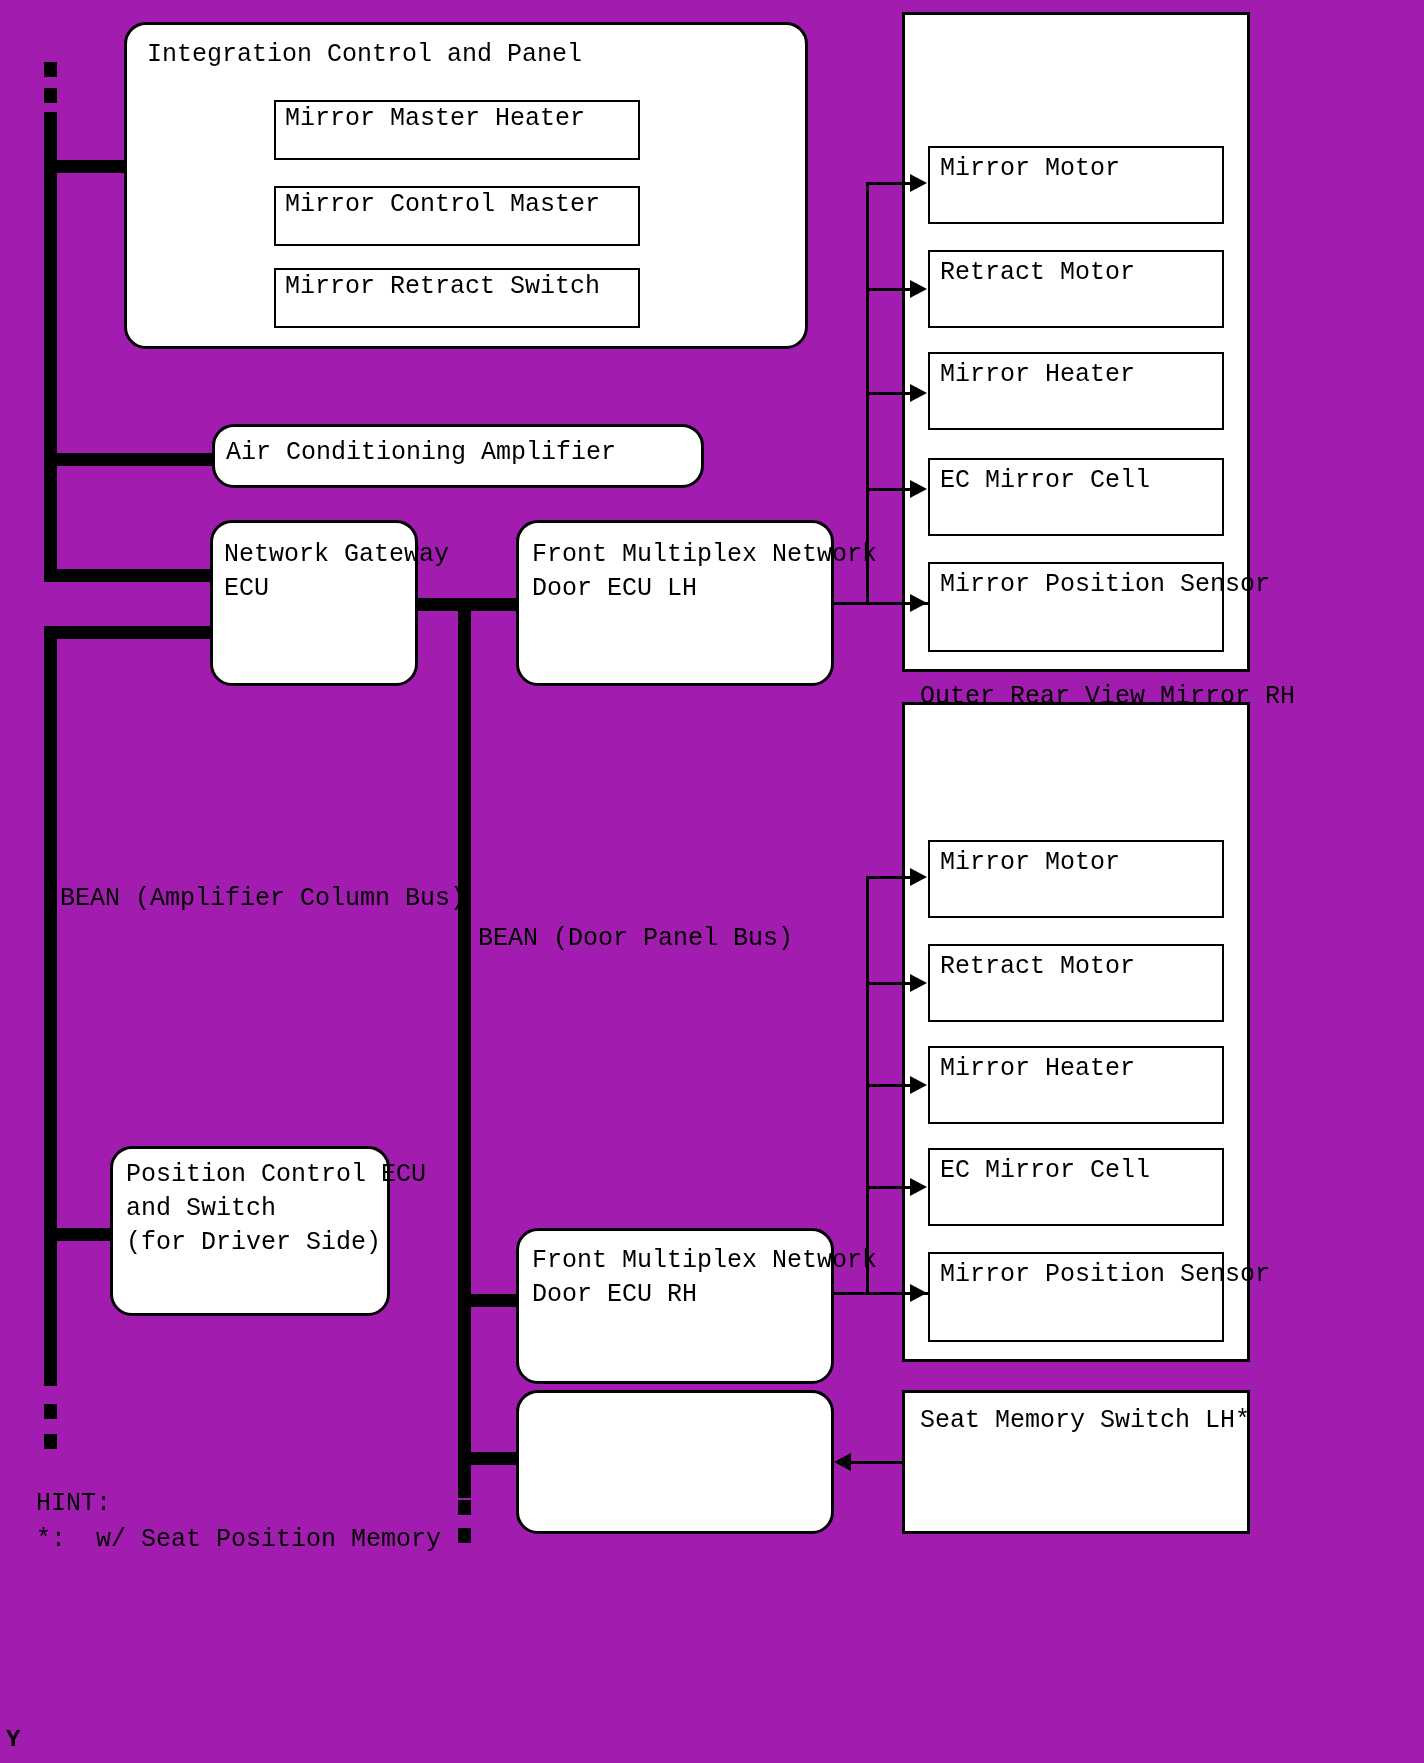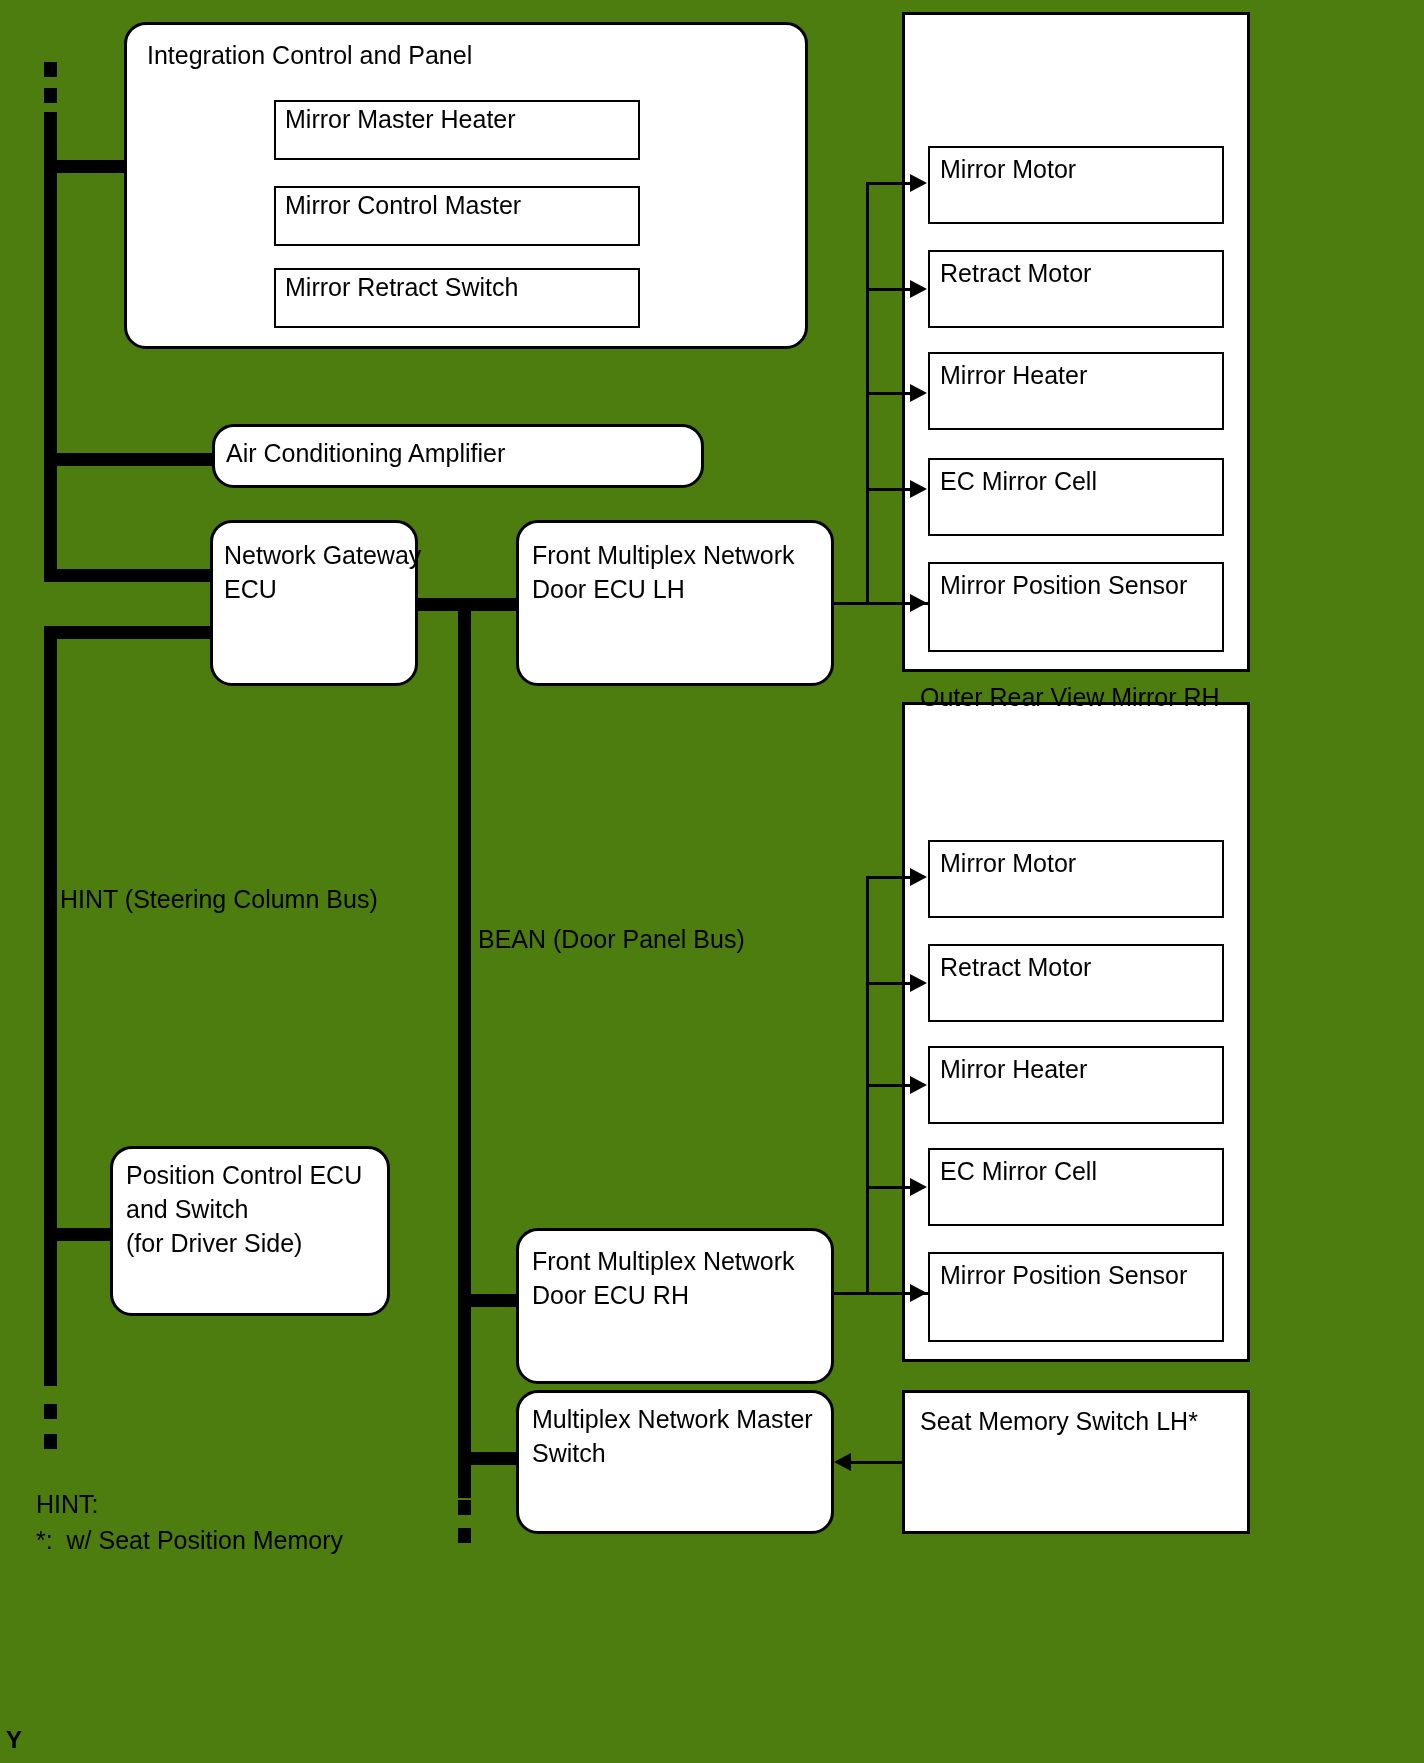--- a/index.html
+++ b/index.html
@@ -4,22 +4,22 @@
 <style>
   html, body {
     margin: 0;
     padding: 0;
     background: #ffffff;
   }
   #canvas {
     position: relative;
     width: 1424px;
     height: 1763px;
-    background: #4d7c0f;
-    font-family: Liberation Sans, sans-serif;
+    background: #a21caf;
+    font-family: Liberation Mono, monospace;
     color: #000000;
     overflow: hidden;
   }
 
   
   .rbox {
     position: absolute;
     border: 3px solid #000;
     border-radius: 22px;
     background: #fff;
@@ -132,21 +132,21 @@
 
   <div class="sbox-thin" style="left:274px; top:100px; width:366px; height:60px;"></div>
   <div class="boxlabel" style="left:285px; top:102px;">Mirror Master Heater</div>
 
   <div class="sbox-thin" style="left:274px; top:186px; width:366px; height:60px;"></div>
   <div class="boxlabel" style="left:285px; top:188px;">Mirror Control Master</div>
 
   <div class="sbox-thin" style="left:274px; top:268px; width:366px; height:60px;"></div>
   <div class="boxlabel" style="left:285px; top:270px;">Mirror Retract Switch</div>
 
-  <div class="freelabel" style="left:60px; top:882px;">HINT (Steering Column Bus)</div>
+  <div class="freelabel" style="left:60px; top:882px;">BEAN (Amplifier Column Bus)</div>
   <div class="freelabel" style="left:478px; top:922px;">BEAN (Door Panel Bus)</div>
 
   <div class="rbox" style="left:212px; top:424px; width:492px; height:64px;"></div>
   <div class="boxlabel" style="left:226px; top:436px;">Air Conditioning Amplifier</div>
 
   <div class="rbox" style="left:210px; top:520px; width:208px; height:166px;"></div>
   <div class="boxlabel" style="left:224px; top:538px;">Network Gateway
 ECU</div>
 
   <div class="rbox" style="left:516px; top:520px; width:318px; height:166px;"></div>
@@ -215,22 +215,20 @@
   <div class="rbox" style="left:110px; top:1146px; width:280px; height:170px;"></div>
   <div class="boxlabel" style="left:126px; top:1158px;">Position Control ECU
 and Switch
 (for Driver Side)</div>
 
   <div class="rbox" style="left:516px; top:1228px; width:318px; height:156px;"></div>
   <div class="boxlabel" style="left:532px; top:1244px;">Front Multiplex Network
 Door ECU RH</div>
 
   <div class="rbox" style="left:516px; top:1390px; width:318px; height:144px;"></div>
-  <div class="boxlabel" style="left:532px; top:1402px;">Multiplex Network Master
-Switch</div>
 
   <div class="sbox" style="left:902px; top:1390px; width:348px; height:144px;"></div>
   <div class="boxlabel" style="left:920px; top:1404px;">Seat Memory Switch LH*</div>
 
   <div class="ln-h" style="left:851px; top:1461px; width:53px;"></div>
   <div class="arrow-l" style="left:834px; top:1453px;"></div>
 
   <div class="freelabel" style="left:36px; top:1487px;">HINT:</div>
   <div class="freelabel" style="left:36px; top:1523px;">*:  w/ Seat Position Memory</div>
 

